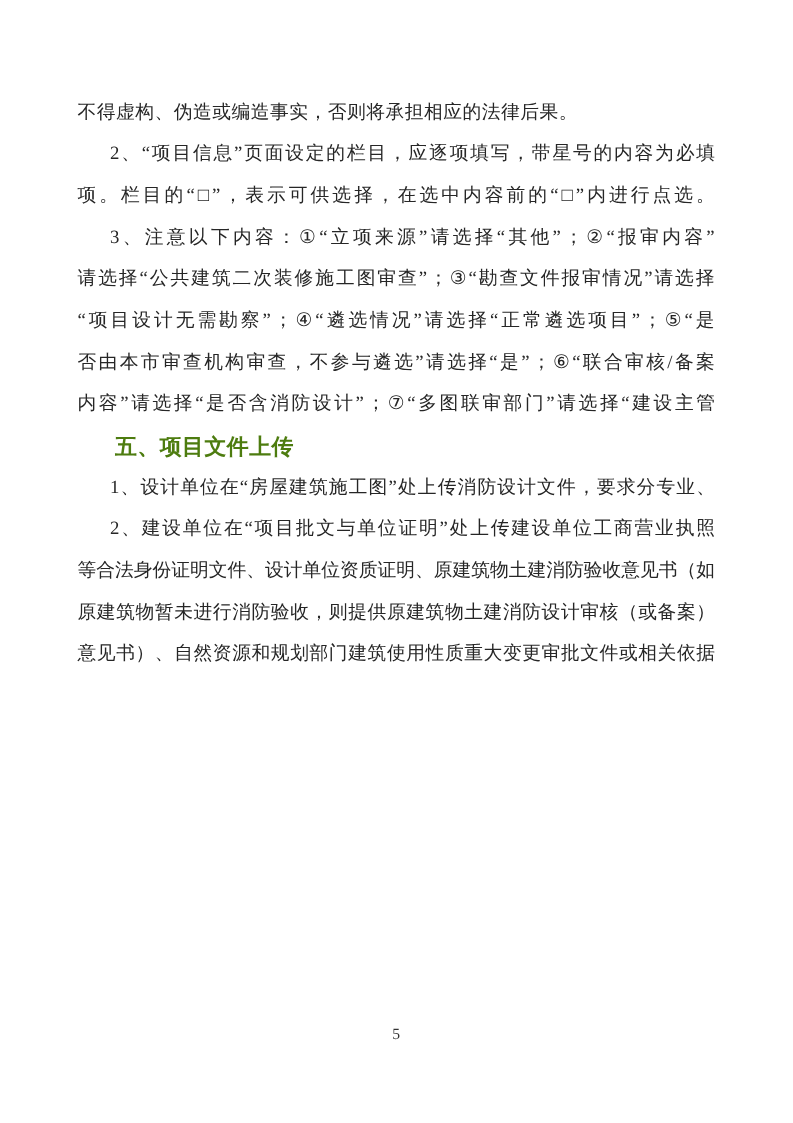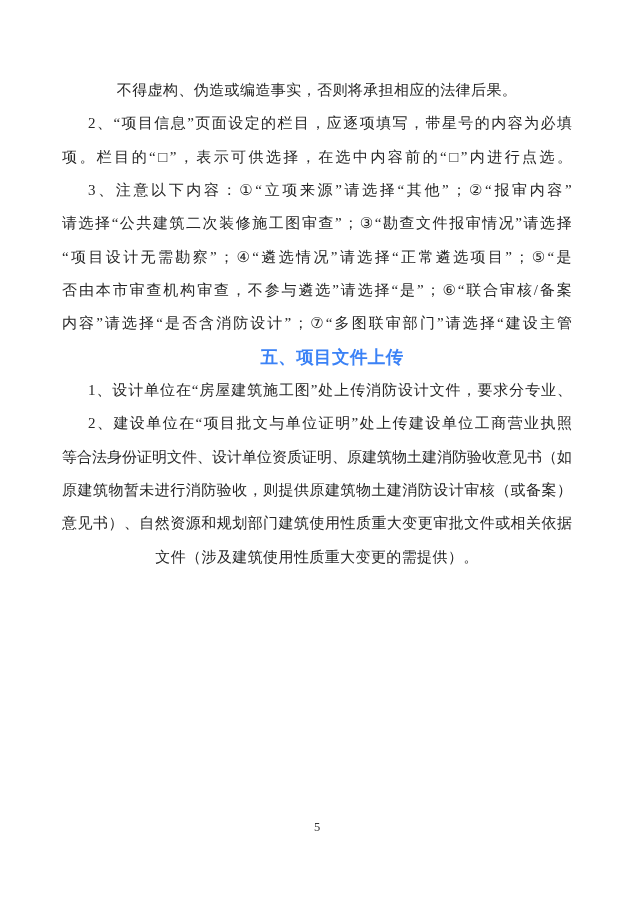--- a/index.html
+++ b/index.html
@@ -21,37 +21,36 @@
     left: 62px;
     top: 74px;
     width: 510px;
   }
   .line {
     height: 33.35px;
     line-height: 33.35px;
     font-size: 15px;
     letter-spacing: 0.4px;
     white-space: nowrap;
-    text-align: center;
   }
   
   .line.fill {
     display: flex;
     justify-content: space-between;
     align-items: center;
     letter-spacing: 0;
     white-space: normal;
   }
   .line.fill span { display: block; }
   .line.indent { padding-left: 26px; }
   .line.heading {
     font-family: "Liberation Sans", "DejaVu Sans", sans-serif;
     font-weight: bold;
     font-size: 17.5px;
-    color: #3b82f6;
+    color: #4d7c0f;
     padding-left: 30px;
   }
   .pagenum {
     position: absolute;
     left: 0;
     right: 0;
     top: 817px;
     height: 20px;
     line-height: 20px;
     text-align: center;
@@ -473,16 +472,15 @@
         <span>审</span>
         <span>批</span>
         <span>文</span>
         <span>件</span>
         <span>或</span>
         <span>相</span>
         <span>关</span>
         <span>依</span>
         <span>据</span>
       </div>
-    <div class="line">文件（涉及建筑使用性质重大变更的需提供）。</div>
   </div>
   <div class="pagenum">5</div>
 </div>
 
 </body></html>

